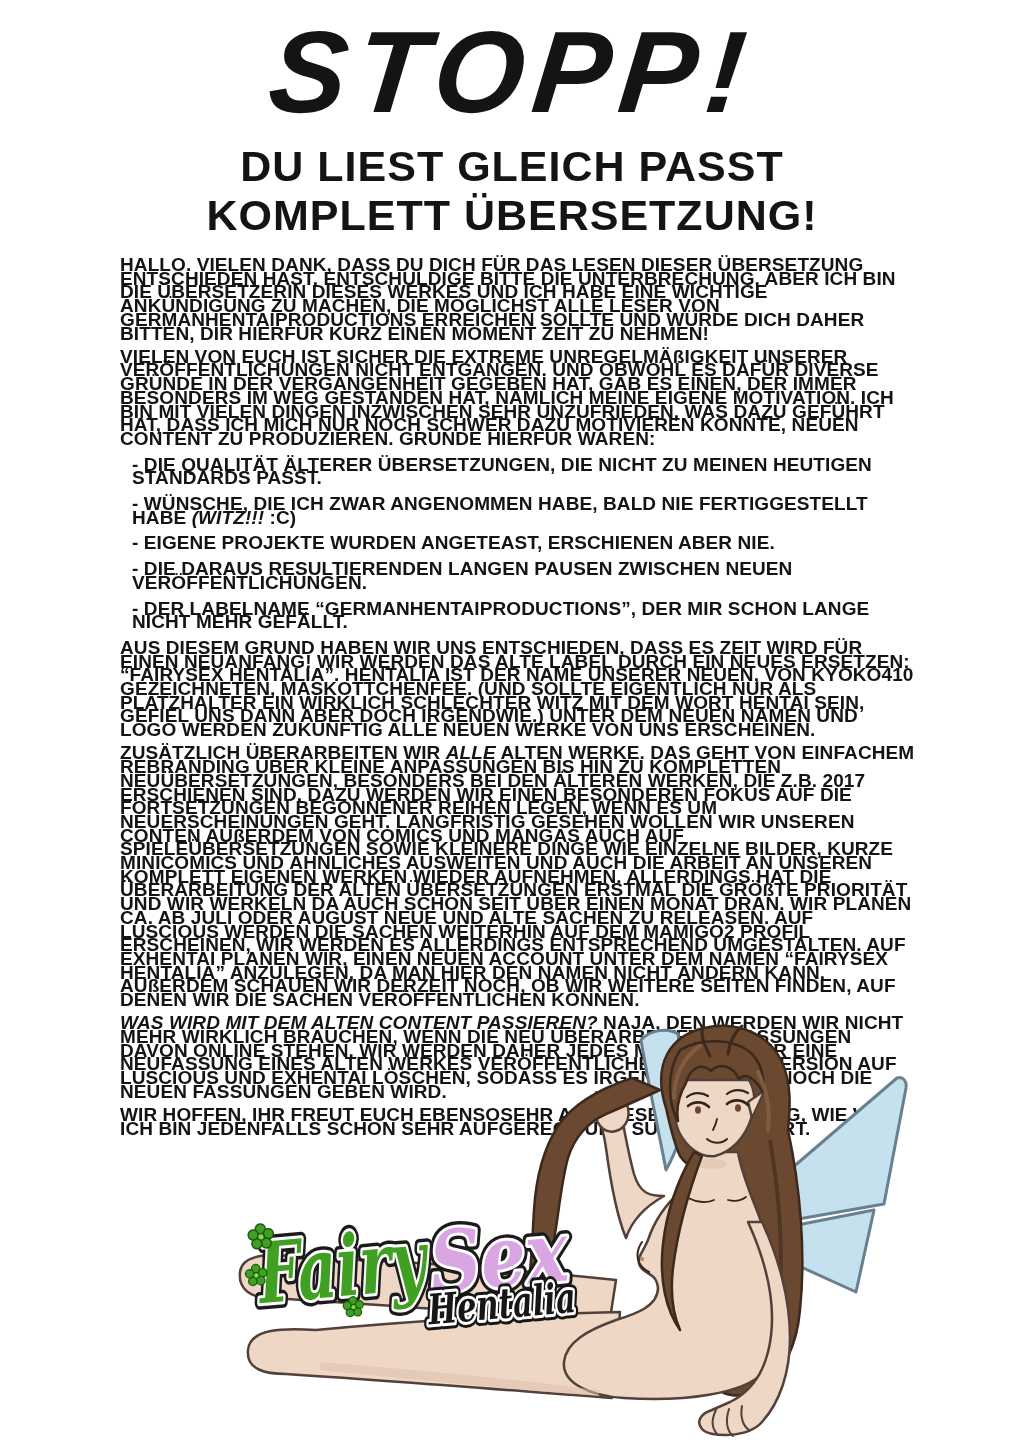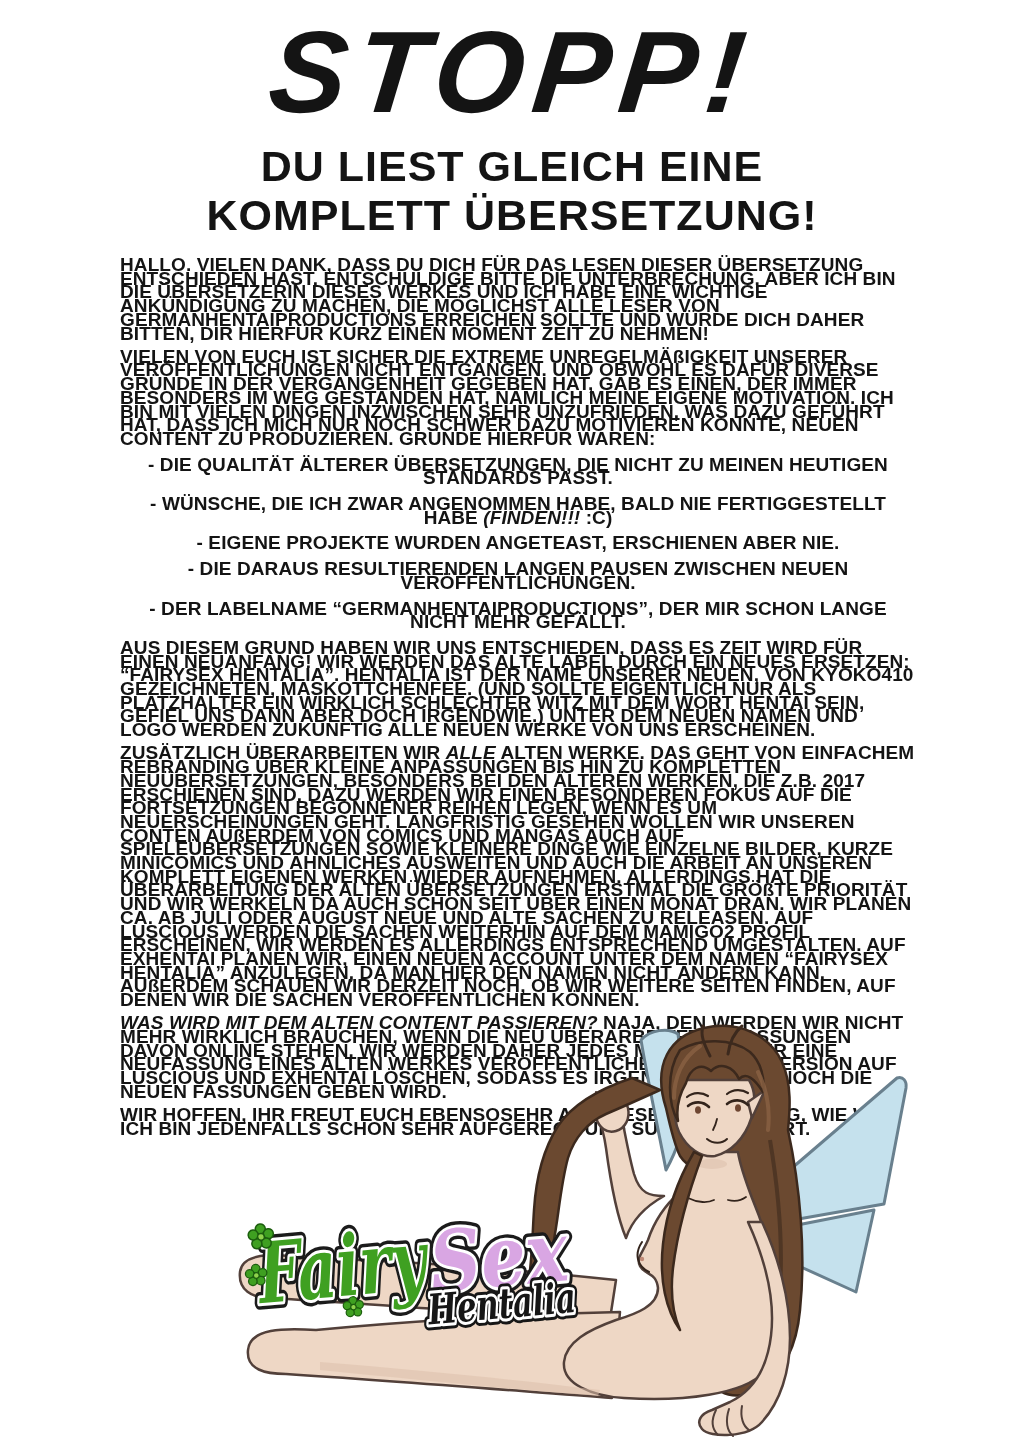--- a/index.html
+++ b/index.html
@@ -17,43 +17,43 @@
     position:absolute;top:142px;left:0;width:100%;text-align:center;
     font-weight:700;font-size:43px;line-height:49px;letter-spacing:1px;
   }
   .bodytext{
     position:absolute;left:120px;top:258px;width:796px;
     font-size:19px;line-height:13.7px;font-weight:700;letter-spacing:.1px;
     text-align:left;
   }
   .bodytext p{margin:0 0 9.5px 0;}
   .bodytext .bullets{margin:0 0 9.5px 0;}
-  .bodytext .bullets p{margin:12px;text-align:center;}
+  .bodytext .bullets p{margin:12px;}
   .it{font-style:italic;}
   .figure-layer{position:absolute;left:0;top:0;width:1024px;height:1448px;pointer-events:none;}
   svg text.logo-word{font-family:"DejaVu Serif",serif;font-style:italic;font-weight:bold;}
 </style>
 </head>
 <body>
 
 <div class="page">
 
   <div class="title">STOPP!</div>
 
   <div class="subtitle">
-    <div>DU LIEST GLEICH EINE</div>
+    <div>DU LIEST GLEICH PASST</div>
     <div>KOMPLETT ÜBERSETZUNG!</div>
   </div>
 
   <div class="bodytext">
     <p>HALLO. VIELEN DANK, DASS DU DICH FÜR DAS LESEN DIESER ÜBERSETZUNG ENTSCHIEDEN HAST. ENTSCHULDIGE BITTE DIE UNTERBRECHUNG, ABER ICH BIN DIE ÜBERSETZERIN DIESES WERKES UND ICH HABE EINE WICHTIGE ANKÜNDIGUNG ZU MACHEN, DIE MÖGLICHST ALLE LESER VON GERMANHENTAIPRODUCTIONS ERREICHEN SOLLTE UND WÜRDE DICH DAHER BITTEN, DIR HIERFÜR KURZ EINEN MOMENT ZEIT ZU NEHMEN!</p>
     <p>VIELEN VON EUCH IST SICHER DIE EXTREME UNREGELMÄßIGKEIT UNSERER VERÖFFENTLICHUNGEN NICHT ENTGANGEN. UND OBWOHL ES DAFÜR DIVERSE GRÜNDE IN DER VERGANGENHEIT GEGEBEN HAT, GAB ES EINEN, DER IMMER BESONDERS IM WEG GESTANDEN HAT, NÄMLICH MEINE EIGENE MOTIVATION. ICH BIN MIT VIELEN DINGEN INZWISCHEN SEHR UNZUFRIEDEN, WAS DAZU GEFÜHRT HAT, DASS ICH MICH NUR NOCH SCHWER DAZU MOTIVIEREN KONNTE, NEUEN CONTENT ZU PRODUZIEREN. GRÜNDE HIERFÜR WAREN:</p>
     <div class="bullets">
       <p>- DIE QUALITÄT ÄLTERER ÜBERSETZUNGEN, DIE NICHT ZU MEINEN HEUTIGEN STANDARDS PASST.</p>
-      <p><span>- WÜNSCHE, DIE ICH ZWAR ANGENOMMEN HABE, BALD NIE FERTIGGESTELLT HABE </span><span class="it">(FINDEN!!!</span><span> :C)</span></p>
+      <p><span>- WÜNSCHE, DIE ICH ZWAR ANGENOMMEN HABE, BALD NIE FERTIGGESTELLT HABE </span><span class="it">(WITZ!!!</span><span> :C)</span></p>
       <p>- EIGENE PROJEKTE WURDEN ANGETEAST, ERSCHIENEN ABER NIE.</p>
       <p>- DIE DARAUS RESULTIERENDEN LANGEN PAUSEN ZWISCHEN NEUEN VERÖFFENTLICHUNGEN.</p>
       <p>- DER LABELNAME “GERMANHENTAIPRODUCTIONS”, DER MIR SCHON LANGE NICHT MEHR GEFÄLLT.</p>
     </div>
     <p>AUS DIESEM GRUND HABEN WIR UNS ENTSCHIEDEN, DASS ES ZEIT WIRD FÜR EINEN NEUANFANG! WIR WERDEN DAS ALTE LABEL DURCH EIN NEUES ERSETZEN: “FAIRYSEX HENTALIA”. HENTALIA IST DER NAME UNSERER NEUEN, VON KYOKO410 GEZEICHNETEN, MASKOTTCHENFEE. (UND SOLLTE EIGENTLICH NUR ALS PLATZHALTER EIN WIRKLICH SCHLECHTER WITZ MIT DEM WORT HENTAI SEIN, GEFIEL UNS DANN ABER DOCH IRGENDWIE.) UNTER DEM NEUEN NAMEN UND LOGO WERDEN ZUKÜNFTIG ALLE NEUEN WERKE VON UNS ERSCHEINEN.</p>
     <p><span>ZUSÄTZLICH ÜBERARBEITEN WIR </span><span class="it">ALLE</span><span> ALTEN WERKE. DAS GEHT VON EINFACHEM REBRANDING ÜBER KLEINE ANPASSUNGEN BIS HIN ZU KOMPLETTEN NEUÜBERSETZUNGEN, BESONDERS BEI DEN ÄLTEREN WERKEN, DIE Z.B. 2017 ERSCHIENEN SIND. DAZU WERDEN WIR EINEN BESONDEREN FOKUS AUF DIE FORTSETZUNGEN BEGONNENER REIHEN LEGEN, WENN ES UM NEUERSCHEINUNGEN GEHT. LANGFRISTIG GESEHEN WOLLEN WIR UNSEREN CONTEN AUßERDEM VON COMICS UND MANGAS AUCH AUF SPIELEÜBERSETZUNGEN SOWIE KLEINERE DINGE WIE EINZELNE BILDER, KURZE MINICOMICS UND ÄHNLICHES AUSWEITEN UND AUCH DIE ARBEIT AN UNSEREN KOMPLETT EIGENEN WERKEN WIEDER AUFNEHMEN. ALLERDINGS HAT DIE ÜBERARBEITUNG DER ALTEN ÜBERSETZUNGEN ERSTMAL DIE GRÖßTE PRIORITÄT UND WIR WERKELN DA AUCH SCHON SEIT ÜBER EINEN MONAT DRAN. WIR PLANEN CA. AB JULI ODER AUGUST NEUE UND ALTE SACHEN ZU RELEASEN. AUF LUSCIOUS WERDEN DIE SACHEN WEITERHIN AUF DEM MAMIGO2 PROFIL ERSCHEINEN, WIR WERDEN ES ALLERDINGS ENTSPRECHEND UMGESTALTEN. AUF EXHENTAI PLANEN WIR, EINEN NEUEN ACCOUNT UNTER DEM NAMEN “FAIRYSEX HENTALIA” ANZULEGEN, DA MAN HIER DEN NAMEN NICHT ÄNDERN KANN. AUßERDEM SCHAUEN WIR DERZEIT NOCH, OB WIR WEITERE SEITEN FINDEN, AUF DENEN WIR DIE SACHEN VERÖFFENTLICHEN KÖNNEN.</span></p>
     <p><span class="it">WAS WIRD MIT DEM ALTEN CONTENT PASSIEREN?</span><span> NAJA, DEN WERDEN WIR NICHT MEHR WIRKLICH BRAUCHEN, WENN DIE NEU ÜBERARBEITETEN FASSUNGEN DAVON ONLINE STEHEN. WIR WERDEN DAHER JEDES MAL, WENN WIR EINE NEUFASSUNG EINES ALTEN WERKES VERÖFFENTLICHEN, DIE ALTE VERSION AUF LUSCIOUS UND EXHENTAI LÖSCHEN, SODASS ES IRGENDWANN NUR NOCH DIE NEUEN FASSUNGEN GEBEN WIRD.</span></p>
     <p>WIR HOFFEN, IHR FREUT EUCH EBENSOSEHR AUF DIESEN NEUANFANG, WIE WIR. ICH BIN JEDENFALLS SCHON SEHR AUFGEREGT UND SUPER MOTIVIERT.</p>
   </div>
 

